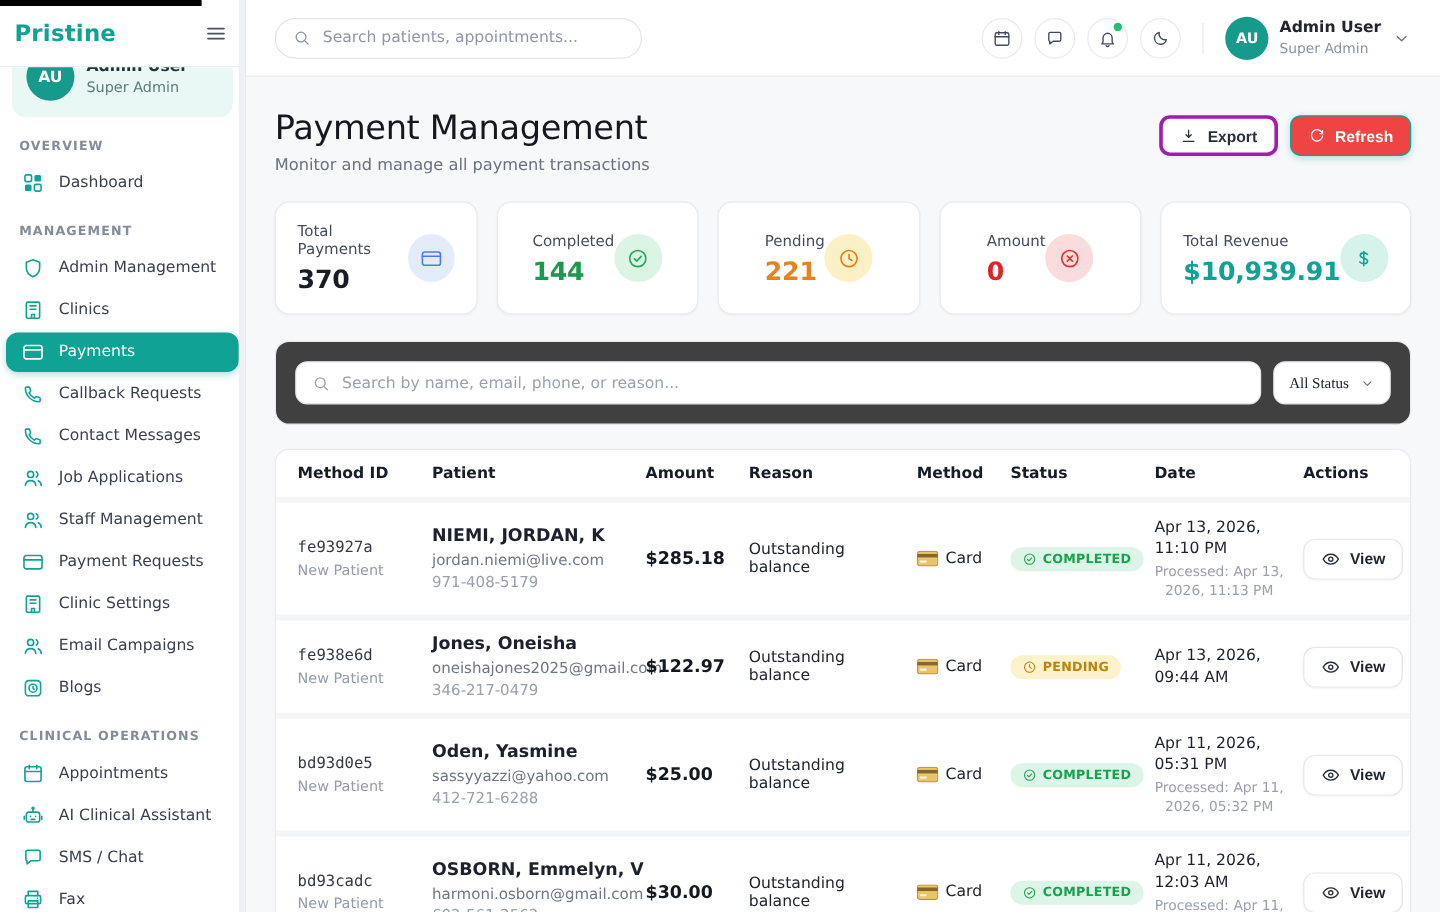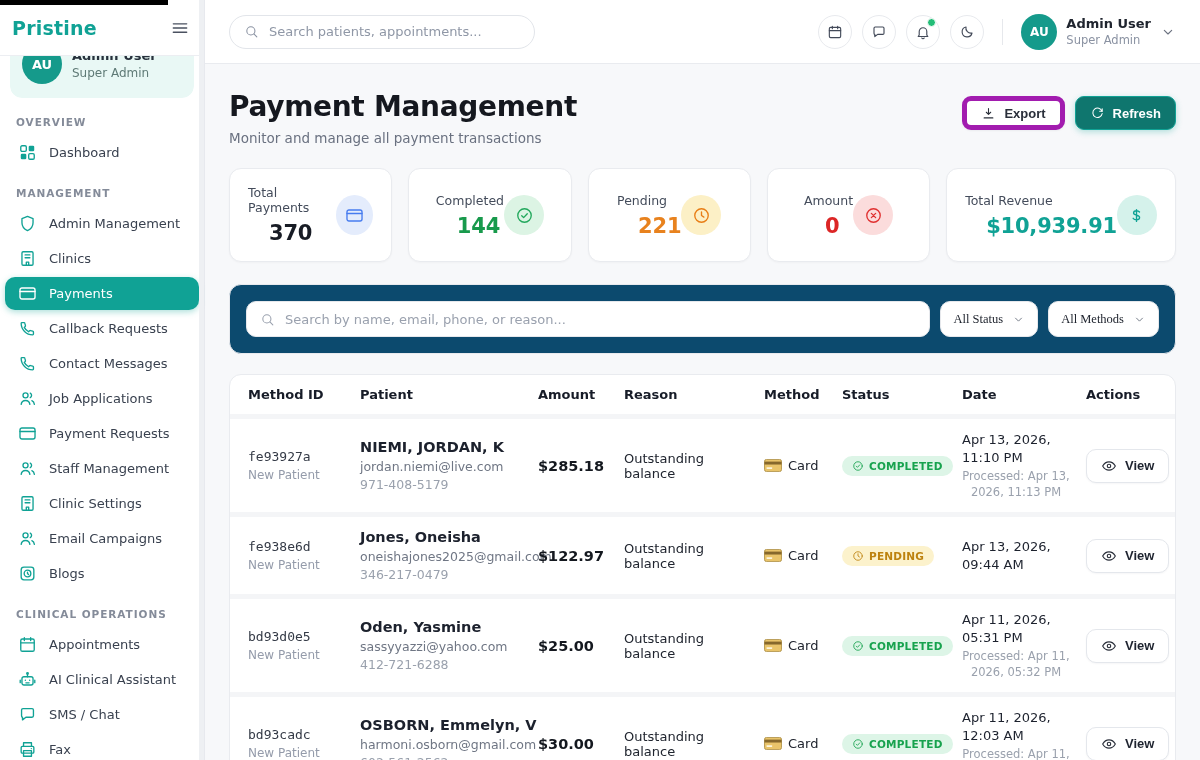--- a/index.html
+++ b/index.html
@@ -44,38 +44,38 @@
   .tb-divider { width:1px; height:26px; background:#e6e8ec; margin:0 8px; }
   .tb-user { display:flex; align-items:center; gap:9px; cursor:pointer; }
   .tb-user .avatar { width:36px; height:36px; font-size:12px; }
   .tbu-name { font-size:13px; font-weight:700; color:#20252f; }
   .tbu-role { font-size:11.5px; color:#8a92a2; margin-top:2px; }
   .chev { width:16px; height:16px; color:#6b7280; }
 
   .content { padding:26px 24px 0; flex:1; min-height:0; }
 
   .page-head { display:flex; justify-content:space-between; align-items:flex-start; }
-  .page-title { font-size:28px; font-weight:700; color:#15181f; letter-spacing:-.3px; }
+  .page-title { font-size:28px; font-weight:400; color:#15181f; letter-spacing:-.3px; }
   .page-sub { font-size:13.5px; color:#6a7180; margin-top:7px; }
   .head-actions { display:flex; gap:10px; margin-top:6px; }
   .btn { display:flex; align-items:center; gap:8px; height:34px; padding:0 14px; border-radius:9px; font-size:13px; font-weight:600; cursor:pointer; }
   .btn svg { width:15px; height:15px; }
-  .btn-light { background:#fff; border:5px solid #a21caf; color:#2a2f3a; box-shadow:0 1px 2px rgba(16,24,40,.05); }
-  .btn-teal { background:#0f766e; border:1px solid #10a295; color:#fff; box-shadow:0 2px 6px rgba(16,162,149,.3); }
+  .btn-light { background:#fff; border:3px solid #a21caf; color:#2a2f3a; box-shadow:0 1px 2px rgba(16,24,40,.05); }
+  .btn-teal { background:#ef4444; border:1px solid #10a295; color:#fff; box-shadow:0 2px 6px rgba(16,162,149,.3); }
 
   
   .stats { display:flex; gap:16px; margin-top:22px; }
   .stat-card { flex:1; background:#fff; border:1px solid #e9ebef; border-radius:12px; padding:16px 18px; display:flex; align-items:center; justify-content:center; box-shadow:0 1px 2px rgba(16,24,40,.03); }
   .stat-label { font-size:12.5px; font-weight:500; color:#444c5b; }
-  .stat-value { font-size:21px; font-weight:800; margin-top:6px; color:var(--v,#181c25); letter-spacing:-.2px;margin-left:21px; }
+  .stat-value { font-size:21px; font-weight:800; margin-top:6px; color:var(--v,#181c25); letter-spacing:-.2px; }
   .stat-ic { width:40px; height:40px; border-radius:50%; background:var(--ib,#eee); color:var(--ic,#555); display:flex; align-items:center; justify-content:center; }
   .stat-ic svg { width:19px; height:19px; }
 
   
-  .filterbar { margin-top:22px; background:#0c4a6e; border:1px solid #e8eaee; border-radius:12px; padding:16px; display:flex; gap:10px; align-items:center; }
+  .filterbar { margin-top:22px; background:#404040; border:1px solid #e8eaee; border-radius:12px; padding:16px; display:flex; gap:10px; align-items:center; }
   .filter-search { flex:1; display:flex; align-items:center; gap:10px; background:#fff; border:1px solid #e6e8ec; border-radius:10px; height:36px; padding:0 13px; color:#9aa1ae; }
   .filter-search svg { width:15px; height:15px; }
   .filter-search input { border:none; outline:none; flex:1; font-size:13px; font-family:inherit; color:#39414f; background:transparent; }
   .filter-search input::placeholder { color:#9aa1ae; }
   .select { display:flex; align-items:center; gap:9px; background:#fff; border:1px solid #e6e8ec; border-radius:10px; height:36px; padding:0 12px; font-size:12.5px; font-weight:500; color:#20252f; cursor:pointer;font-family:Liberation Serif, serif; }
   .select svg { width:13px; height:13px; color:#6b7280; }
 
   
   .table-card { margin-top:20px; background:#fff; border:1px solid #e9ebef; border-radius:12px 12px 0 0; overflow:hidden; }
   .trow { display:grid; grid-template-columns:112px 178px 86px 140px 78px 120px 124px 1fr; align-items:center; padding:0 18px; }
@@ -281,30 +281,30 @@
 
               <div class="nav-item">
                 <svg class="ic ni">
                 <use href="#users-icon"></use>
               </svg>
                 <span>Job Applications</span>
               </div>
 
               <div class="nav-item">
                 <svg class="ic ni">
+                <use href="#users-icon"></use>
+              </svg>
+                <span>Staff Management</span>
+              </div>
+
+              <div class="nav-item">
+                <svg class="ic ni">
                 <use href="#card-icon"></use>
               </svg>
                 <span>Payment Requests</span>
-              </div>
-
-              <div class="nav-item">
-                <svg class="ic ni">
-                <use href="#users-icon"></use>
-              </svg>
-                <span>Staff Management</span>
               </div>
 
               <div class="nav-item">
                 <svg class="ic ni">
                 <use href="#clinic-icon"></use>
               </svg>
                 <span>Clinic Settings</span>
               </div>
 
               <div class="nav-item">
@@ -497,26 +497,20 @@
               <use href="#search-icon"></use>
             </svg>
           <input type="text" placeholder="Search by name, email, phone, or reason..." style="">
         </div>
         <div class="select">
           <span>All Status</span>
           <svg class="ic">
               <use href="#chevron-down-icon"></use>
             </svg>
         </div>
-        <div class="select">
-          <span>All Methods</span>
-          <svg class="ic">
-              <use href="#chevron-down-icon"></use>
-            </svg>
-        </div>
       </div>
 
       <div class="table-card">
         <div class="trow thead">
 
         <div class="th">Method ID</div>
             <div class="th">Patient</div>
             <div class="th">Amount</div>
             <div class="th">Reason</div>
             <div class="th">Method</div>

